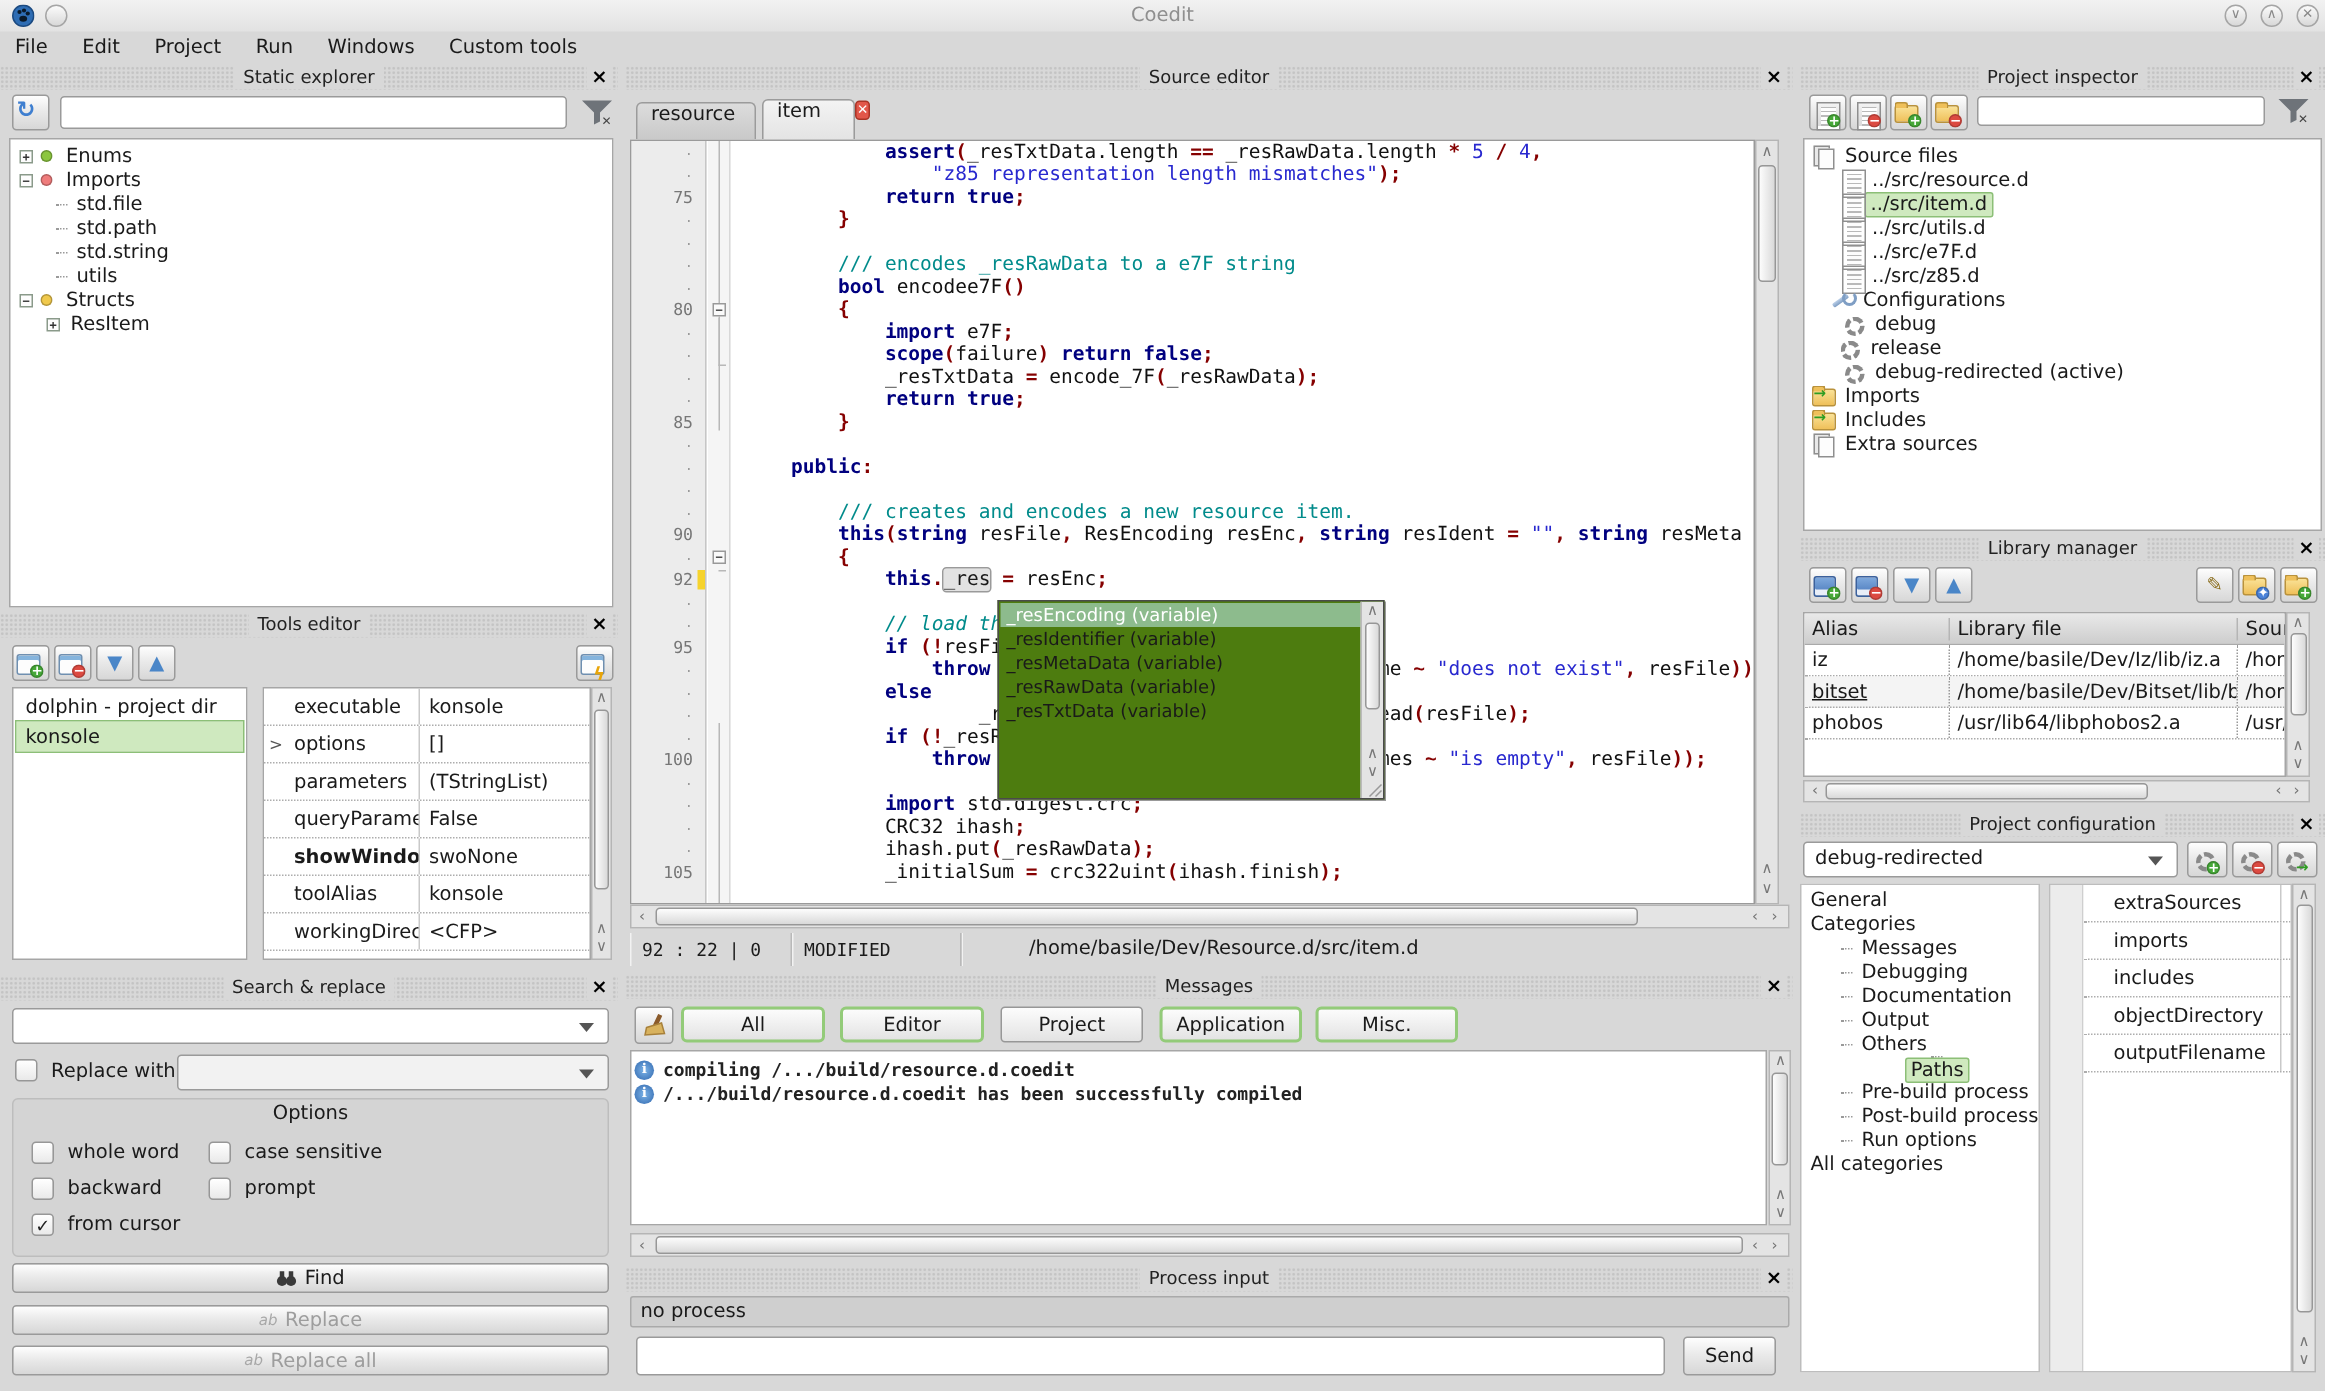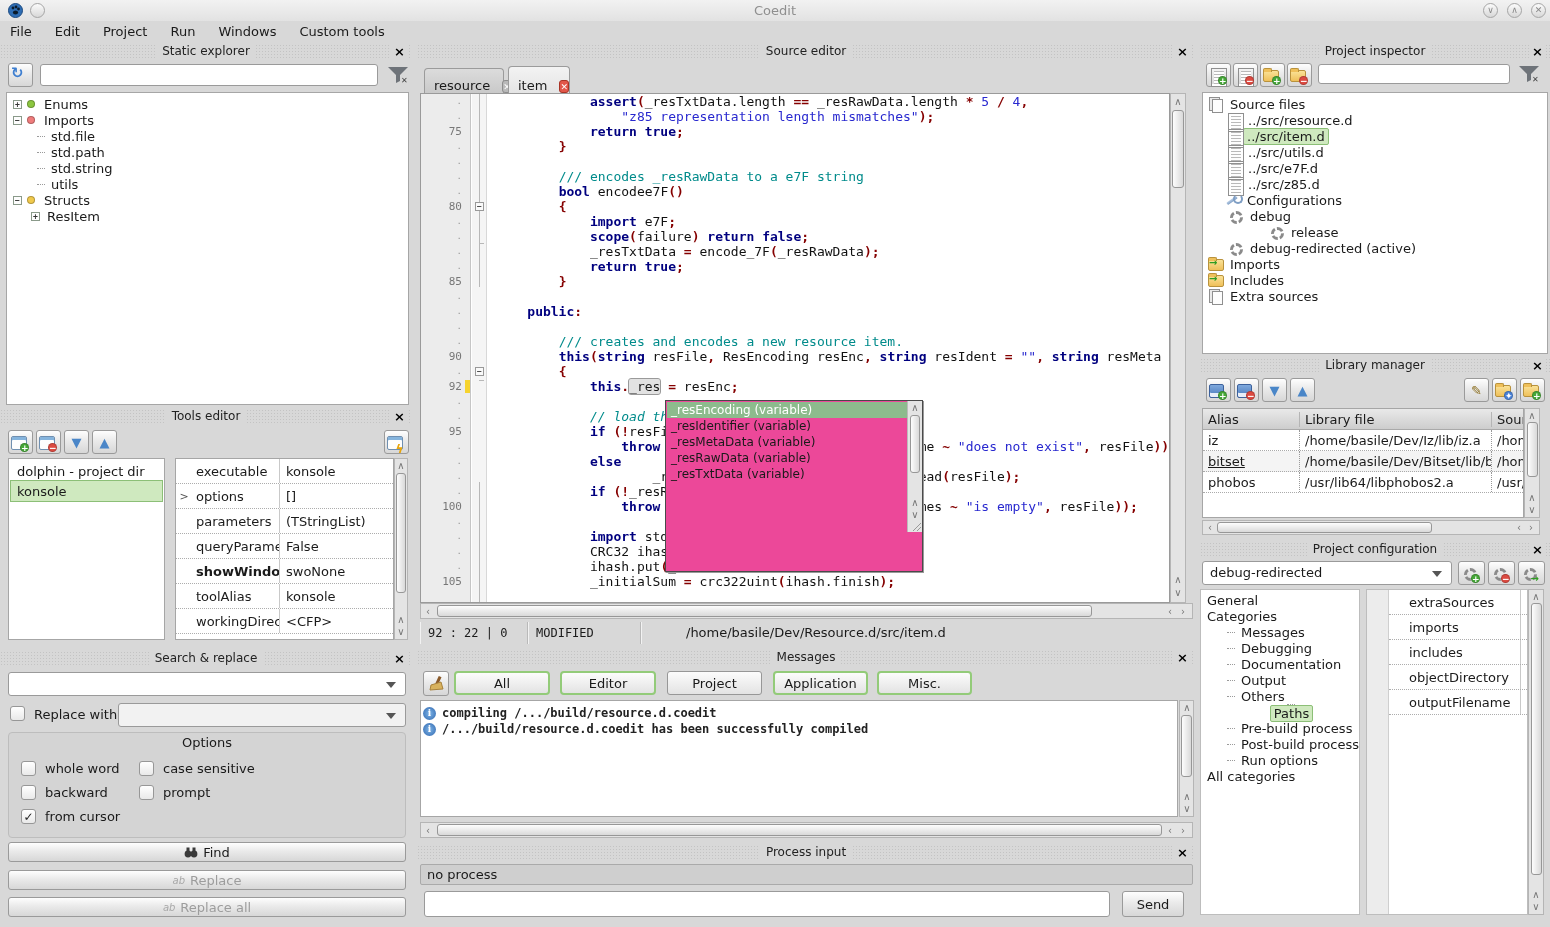--- a/index.html
+++ b/index.html
@@ -47,21 +47,21 @@
 .info-i{width:13px;height:13px;border-radius:50%;background:radial-gradient(#7db4e8,#2f66ad);color:#fff;font:bold 9px/13px "DejaVu Serif",serif;text-align:center;display:inline-block;flex:none;margin-right:6px}
 
 .sbv,.sbh{position:absolute;background:#e4e4e4;border:1px solid #b5b5b5}
 .thumb{position:absolute;background:linear-gradient(90deg,#fdfdfd,#d9d9d9);border:1px solid #979797;border-radius:3px}
 .thumbh{position:absolute;background:linear-gradient(#fdfdfd,#d9d9d9);border:1px solid #979797;border-radius:3px}
 .sarr{position:absolute;color:#777;font-size:10px;line-height:10px;text-align:center;width:12px}
 
 .menu-item{padding:0 4px}
 .winbtn{position:absolute;width:15px;height:15px;border-radius:50%;background:linear-gradient(#fbfbfb,#d8d8d8);border:1px solid #a5a5a5;color:#888;font-size:9px;line-height:13px;text-align:center}
 
-.tab{position:absolute;border:1px solid #9b9b9b;border-bottom:none;border-radius:4px 4px 0 0;display:flex;align-items:flex-end;gap:12px;padding:0 9px;background:linear-gradient(#dcdcdc,#c9c9c9)}
+.tab{position:absolute;border:1px solid #9b9b9b;border-bottom:none;border-radius:4px 4px 0 0;display:flex;align-items:flex-start;gap:23px;padding:0 9px;background:linear-gradient(#dcdcdc,#c9c9c9)}
 .tab.active{background:linear-gradient(#f3f3f3,#e4e4e4)}
 .tclose{width:13px;height:13px;border-radius:3px;font:bold 9px/12px "DejaVu Sans",sans-serif;color:#fff;text-align:center}
 .tclose.gray{background:#b9b9b9;border:1px solid #8d8d8d}
 .tclose.red{background:#e2574a;border:1px solid #a93426}
 
 #editor{position:absolute;left:420px;top:93px;width:750px;height:510px;background:#fff;border:1px solid #9a9a9a;overflow:hidden}
 #gutter{position:absolute;left:0;top:0;width:50px;height:510px;background:#ececec;border-right:1px solid #c6c6c6}
 #foldcol{position:absolute;left:51px;top:0;width:15px;height:510px;background:#f5f5f5;border-right:1px solid #d8d8d8}
 #code-lines{position:absolute;left:66px;top:0;right:0;height:510px;font:13px/15px "DejaVu Sans Mono",monospace;white-space:pre}
 .gl{position:relative;height:15px;text-align:right;padding-right:8px;font:11px/15px "DejaVu Sans Mono",monospace;color:#777}
@@ -73,21 +73,21 @@
 .tk-k{color:#00007f;font-weight:bold}
 .tk-s{color:#850000;font-weight:bold}
 .tk-t{color:#2828cf}
 .tk-n{color:#2828cf}
 .tk-c{color:#008b8b}
 .tk-i{color:#008b8b;font-style:italic}
 .tk-p{color:#111}
 .tk-h{background:#e2e2e2;outline:1px solid #9a9a9a;border-radius:2px}
 .fline{position:absolute;background:#b8b8b8;width:1px}
 
-#popup{position:absolute;left:665px;top:400px;width:258px;height:172px;background:#ec4899;border:1px solid #4a4a4a;box-shadow:1px 1px 0 #999;z-index:20;overflow:hidden}
+#popup{position:absolute;left:665px;top:400px;width:258px;height:133px;background:#4d7c0f;border:1px solid #4a4a4a;box-shadow:1px 1px 0 #999;z-index:20;overflow:hidden}
 .citem{height:16px;line-height:16px;padding:0 4px;font-size:12px;white-space:nowrap}
 .citem.csel{background:#8dbb8d;color:#fff}
 
 .fbtn{position:absolute;height:24px;border:2px solid #93cb79;border-radius:4px;background:linear-gradient(#fcfcfc,#e3e3e3);display:flex;align-items:center;justify-content:center}
 .fbtn.plain{border:1px solid #979797;border-radius:3px}
 
 .pgrow{display:flex;height:25px;border-bottom:1px dotted #adadad;align-items:center}
 .pgrow .mk{width:16px;flex:none;color:#555;font-size:11px;text-align:center}
 .pgrow .nm{overflow:hidden;white-space:nowrap;flex:none;border-right:1px solid #c9c9c9;height:100%;display:flex;align-items:center;padding-left:4px}
 .pgrow .vl{overflow:hidden;white-space:nowrap;padding-left:6px}
@@ -523,29 +523,29 @@
       <span class="lbl">../src/utils.d</span>
     </div>
     <div class="lrow" style="padding-left: 22px;">
       <span class="ico base-doc"></span>
       <span class="lbl">../src/e7F.d</span>
     </div>
     <div class="lrow" style="padding-left: 22px;">
       <span class="ico base-doc"></span>
       <span class="lbl">../src/z85.d</span>
     </div>
-    <div class="lrow" style="padding-left: 0; margin-left: 21px;">
+    <div class="lrow" style="padding-left: 16px;">
       <span class="ico base-wrench"></span>
       <span class="lbl">Configurations</span>
     </div>
     <div class="lrow" style="padding-left: 24px;">
       <span class="ico base-gear"></span>
       <span class="lbl">debug</span>
     </div>
-    <div class="lrow" style="padding-left: 21px; margin-left: 44px;">
+    <div class="lrow" style="padding-left: 21px;">
       <span class="ico base-gear"></span>
       <span class="lbl">release</span>
     </div>
     <div class="lrow" style="padding-left: 24px;">
       <span class="ico base-gear"></span>
       <span class="lbl">debug-redirected (active)</span>
     </div>
     <div class="lrow" style="padding-left: 4px;">
       <span class="ico base-folder arrow-green"></span>
       <span class="lbl">Imports</span>

